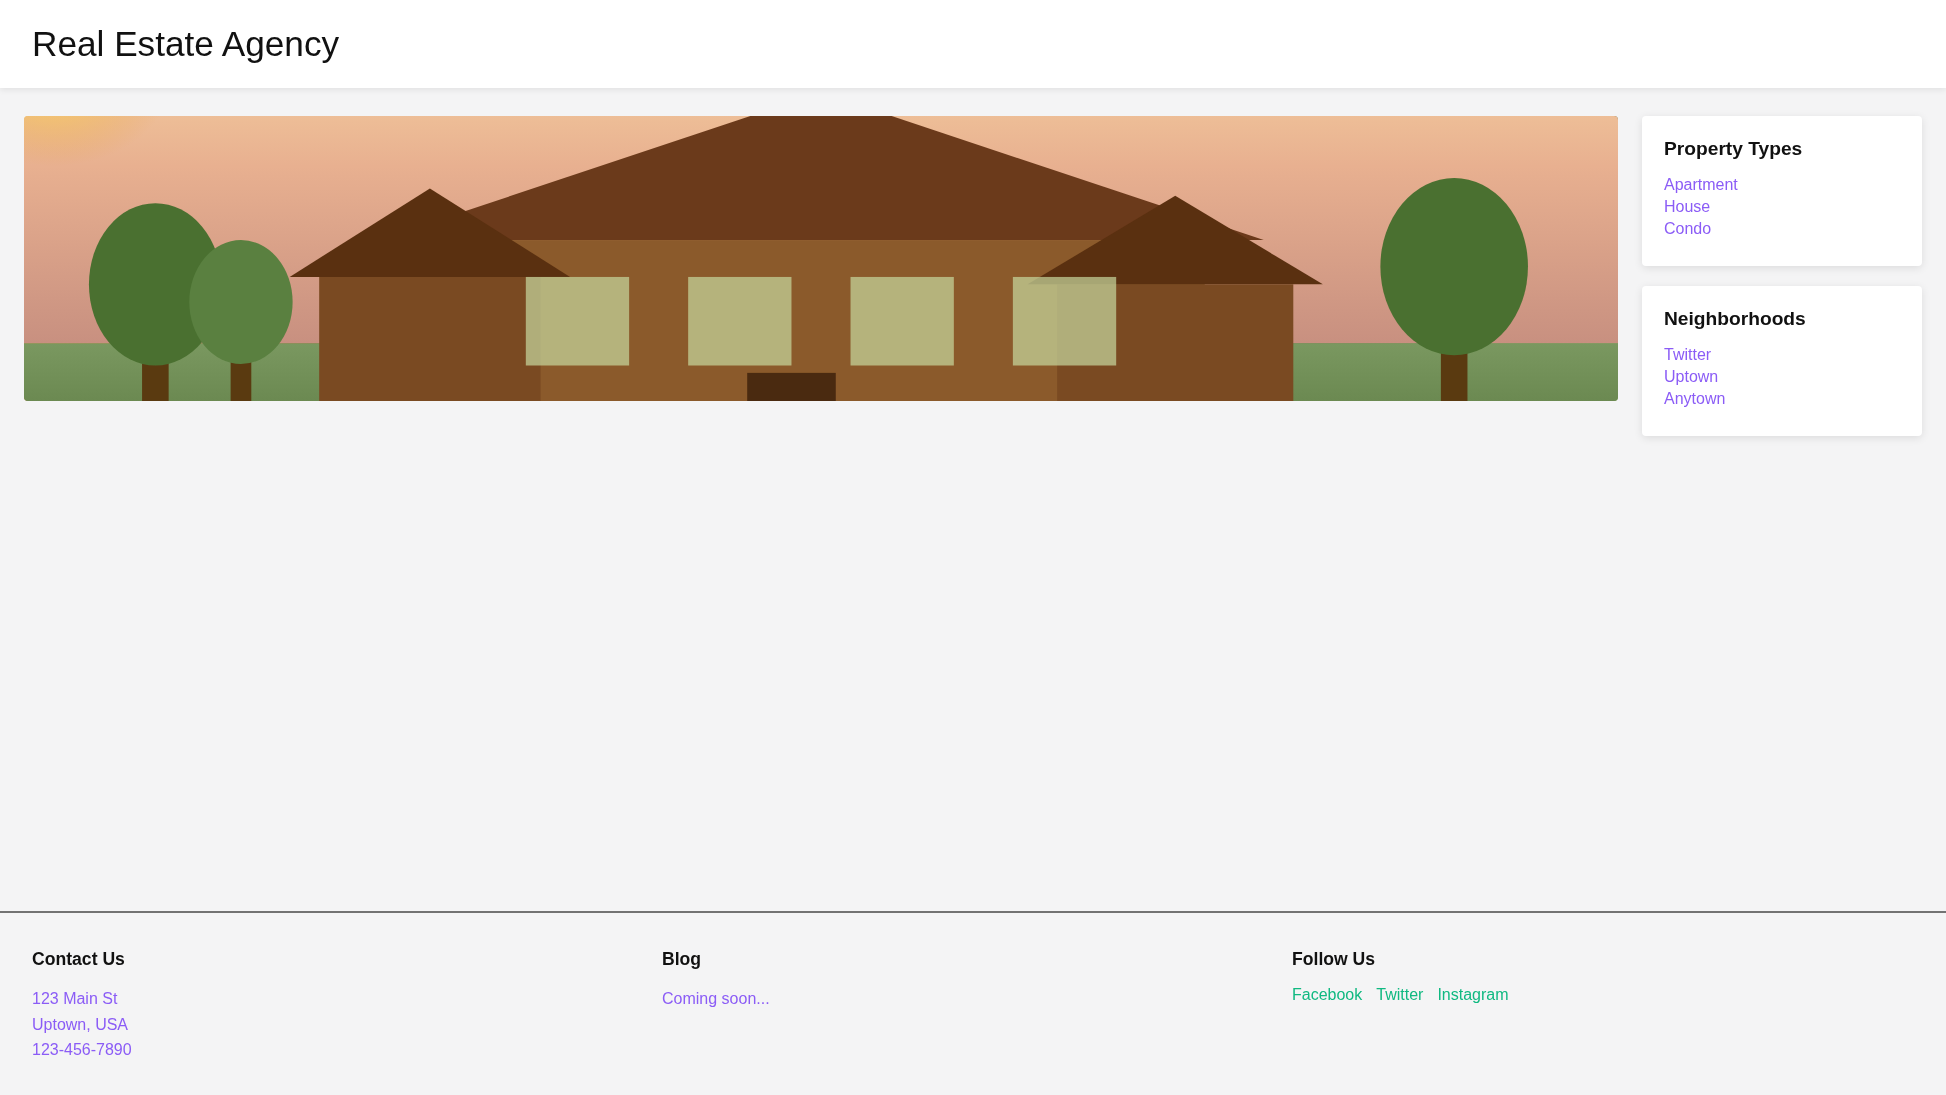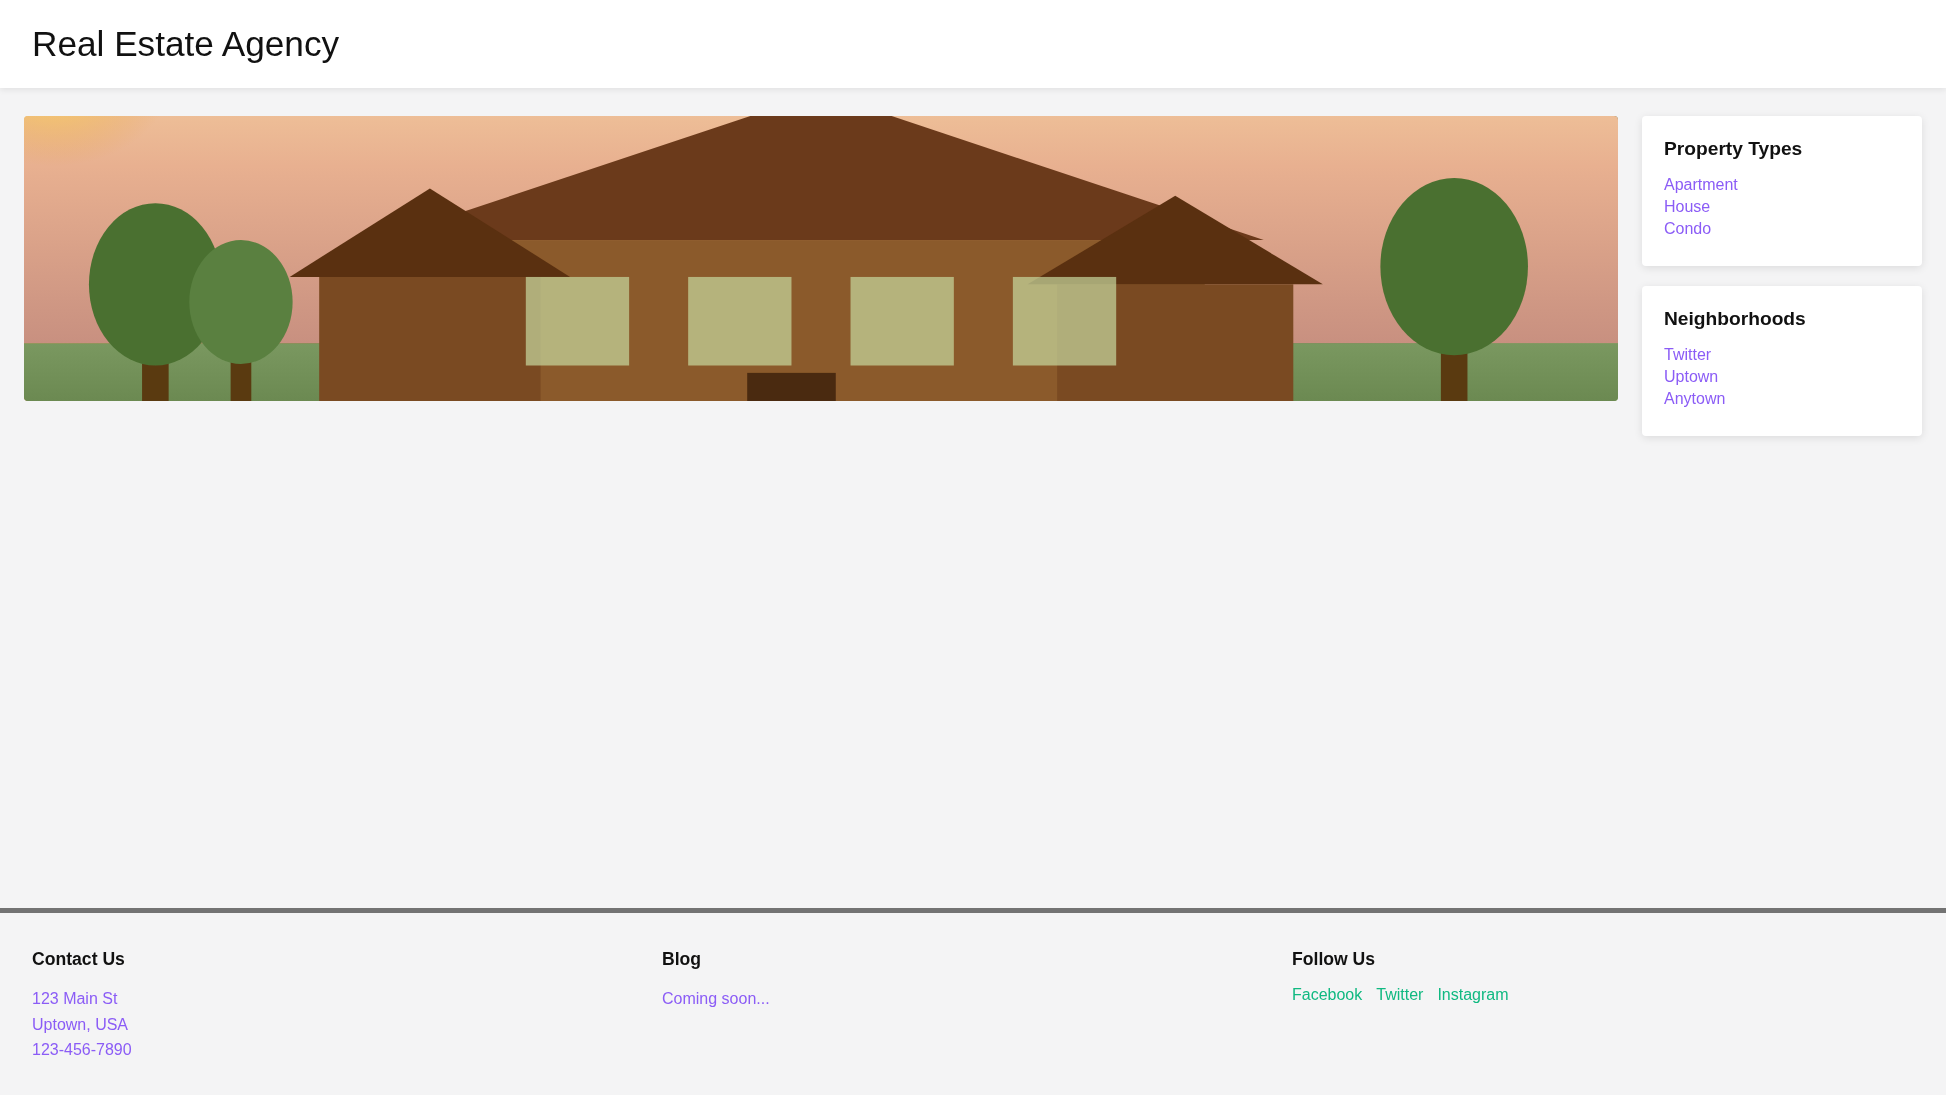--- a/index.html
+++ b/index.html
@@ -63,21 +63,21 @@
     .sidebar-widget ul li {
       margin-bottom: 4px;
       font-size: 1rem;
       color: #8b5cf6;
       cursor: pointer;
     }
 
     
     footer {
       background: #f4f4f5;
-      border-top: 5px solid #737373;
+      border-top: 2px solid #737373;
       padding: 36px 32px 32px;
       display: flex;
       gap: 8px;
     }
     .footer-col {
       flex: 1;
     }
     .footer-col h3 {
       font-size: 1.1rem;
       font-weight: 700;

